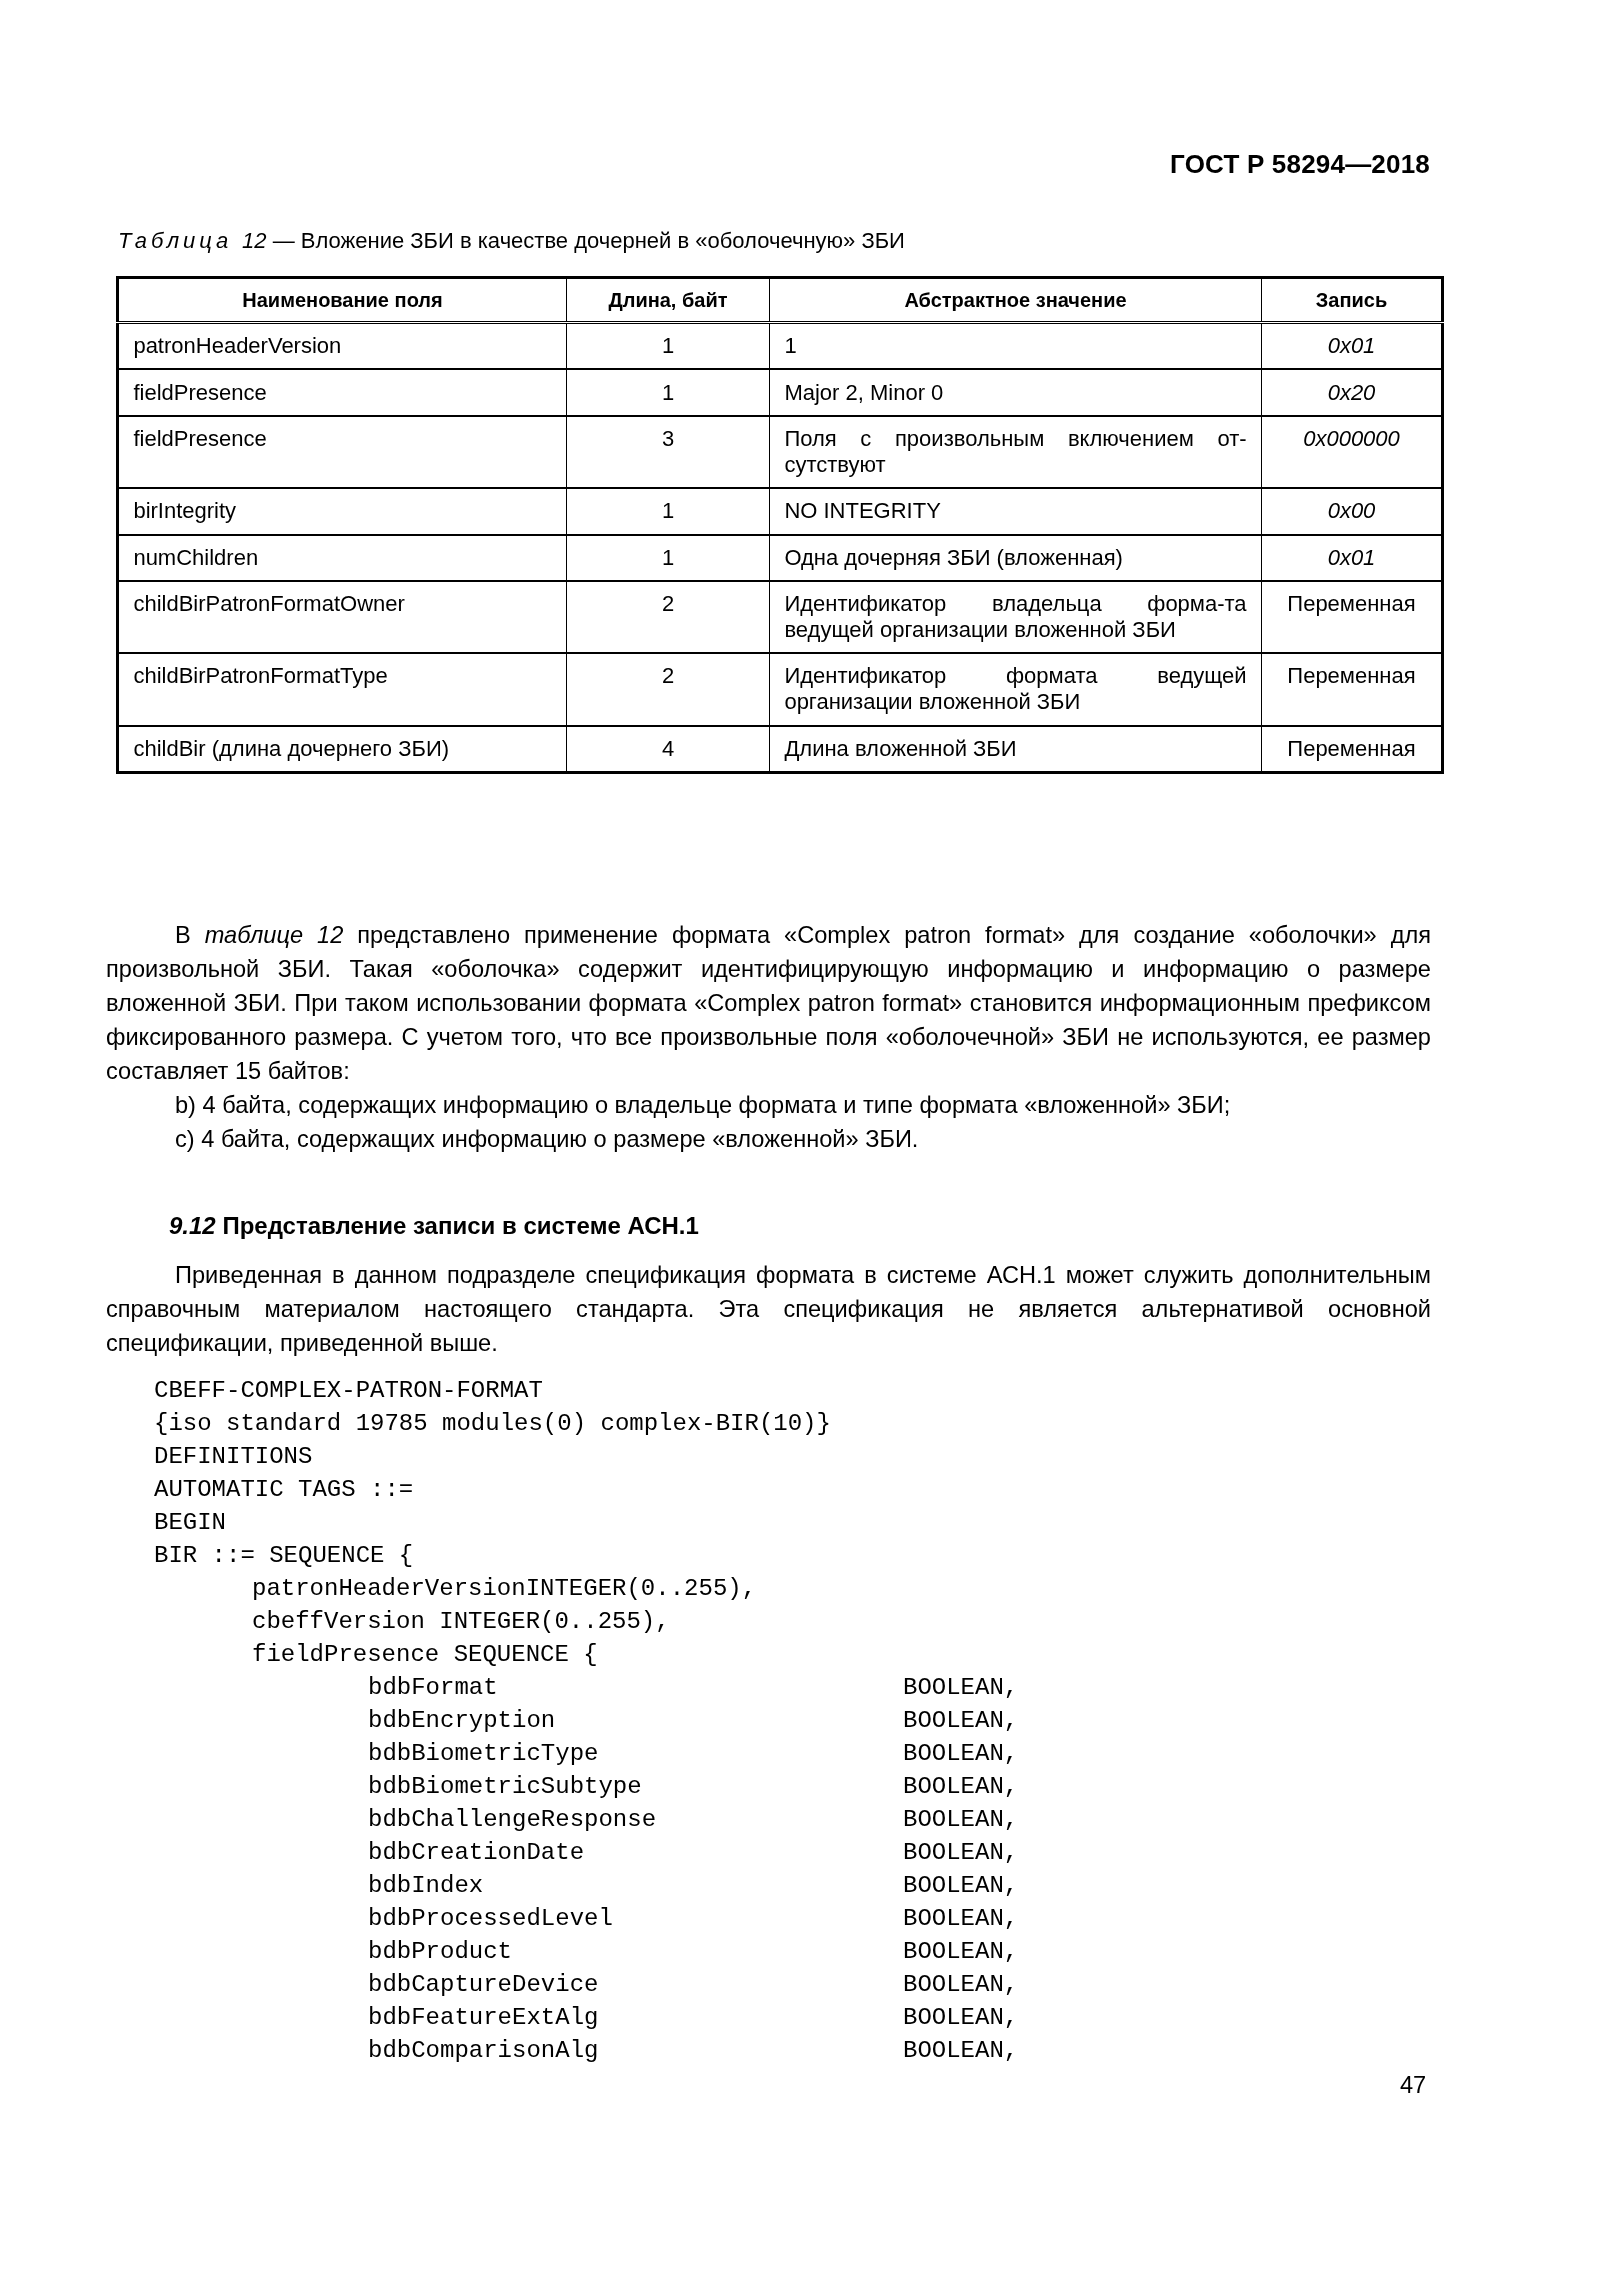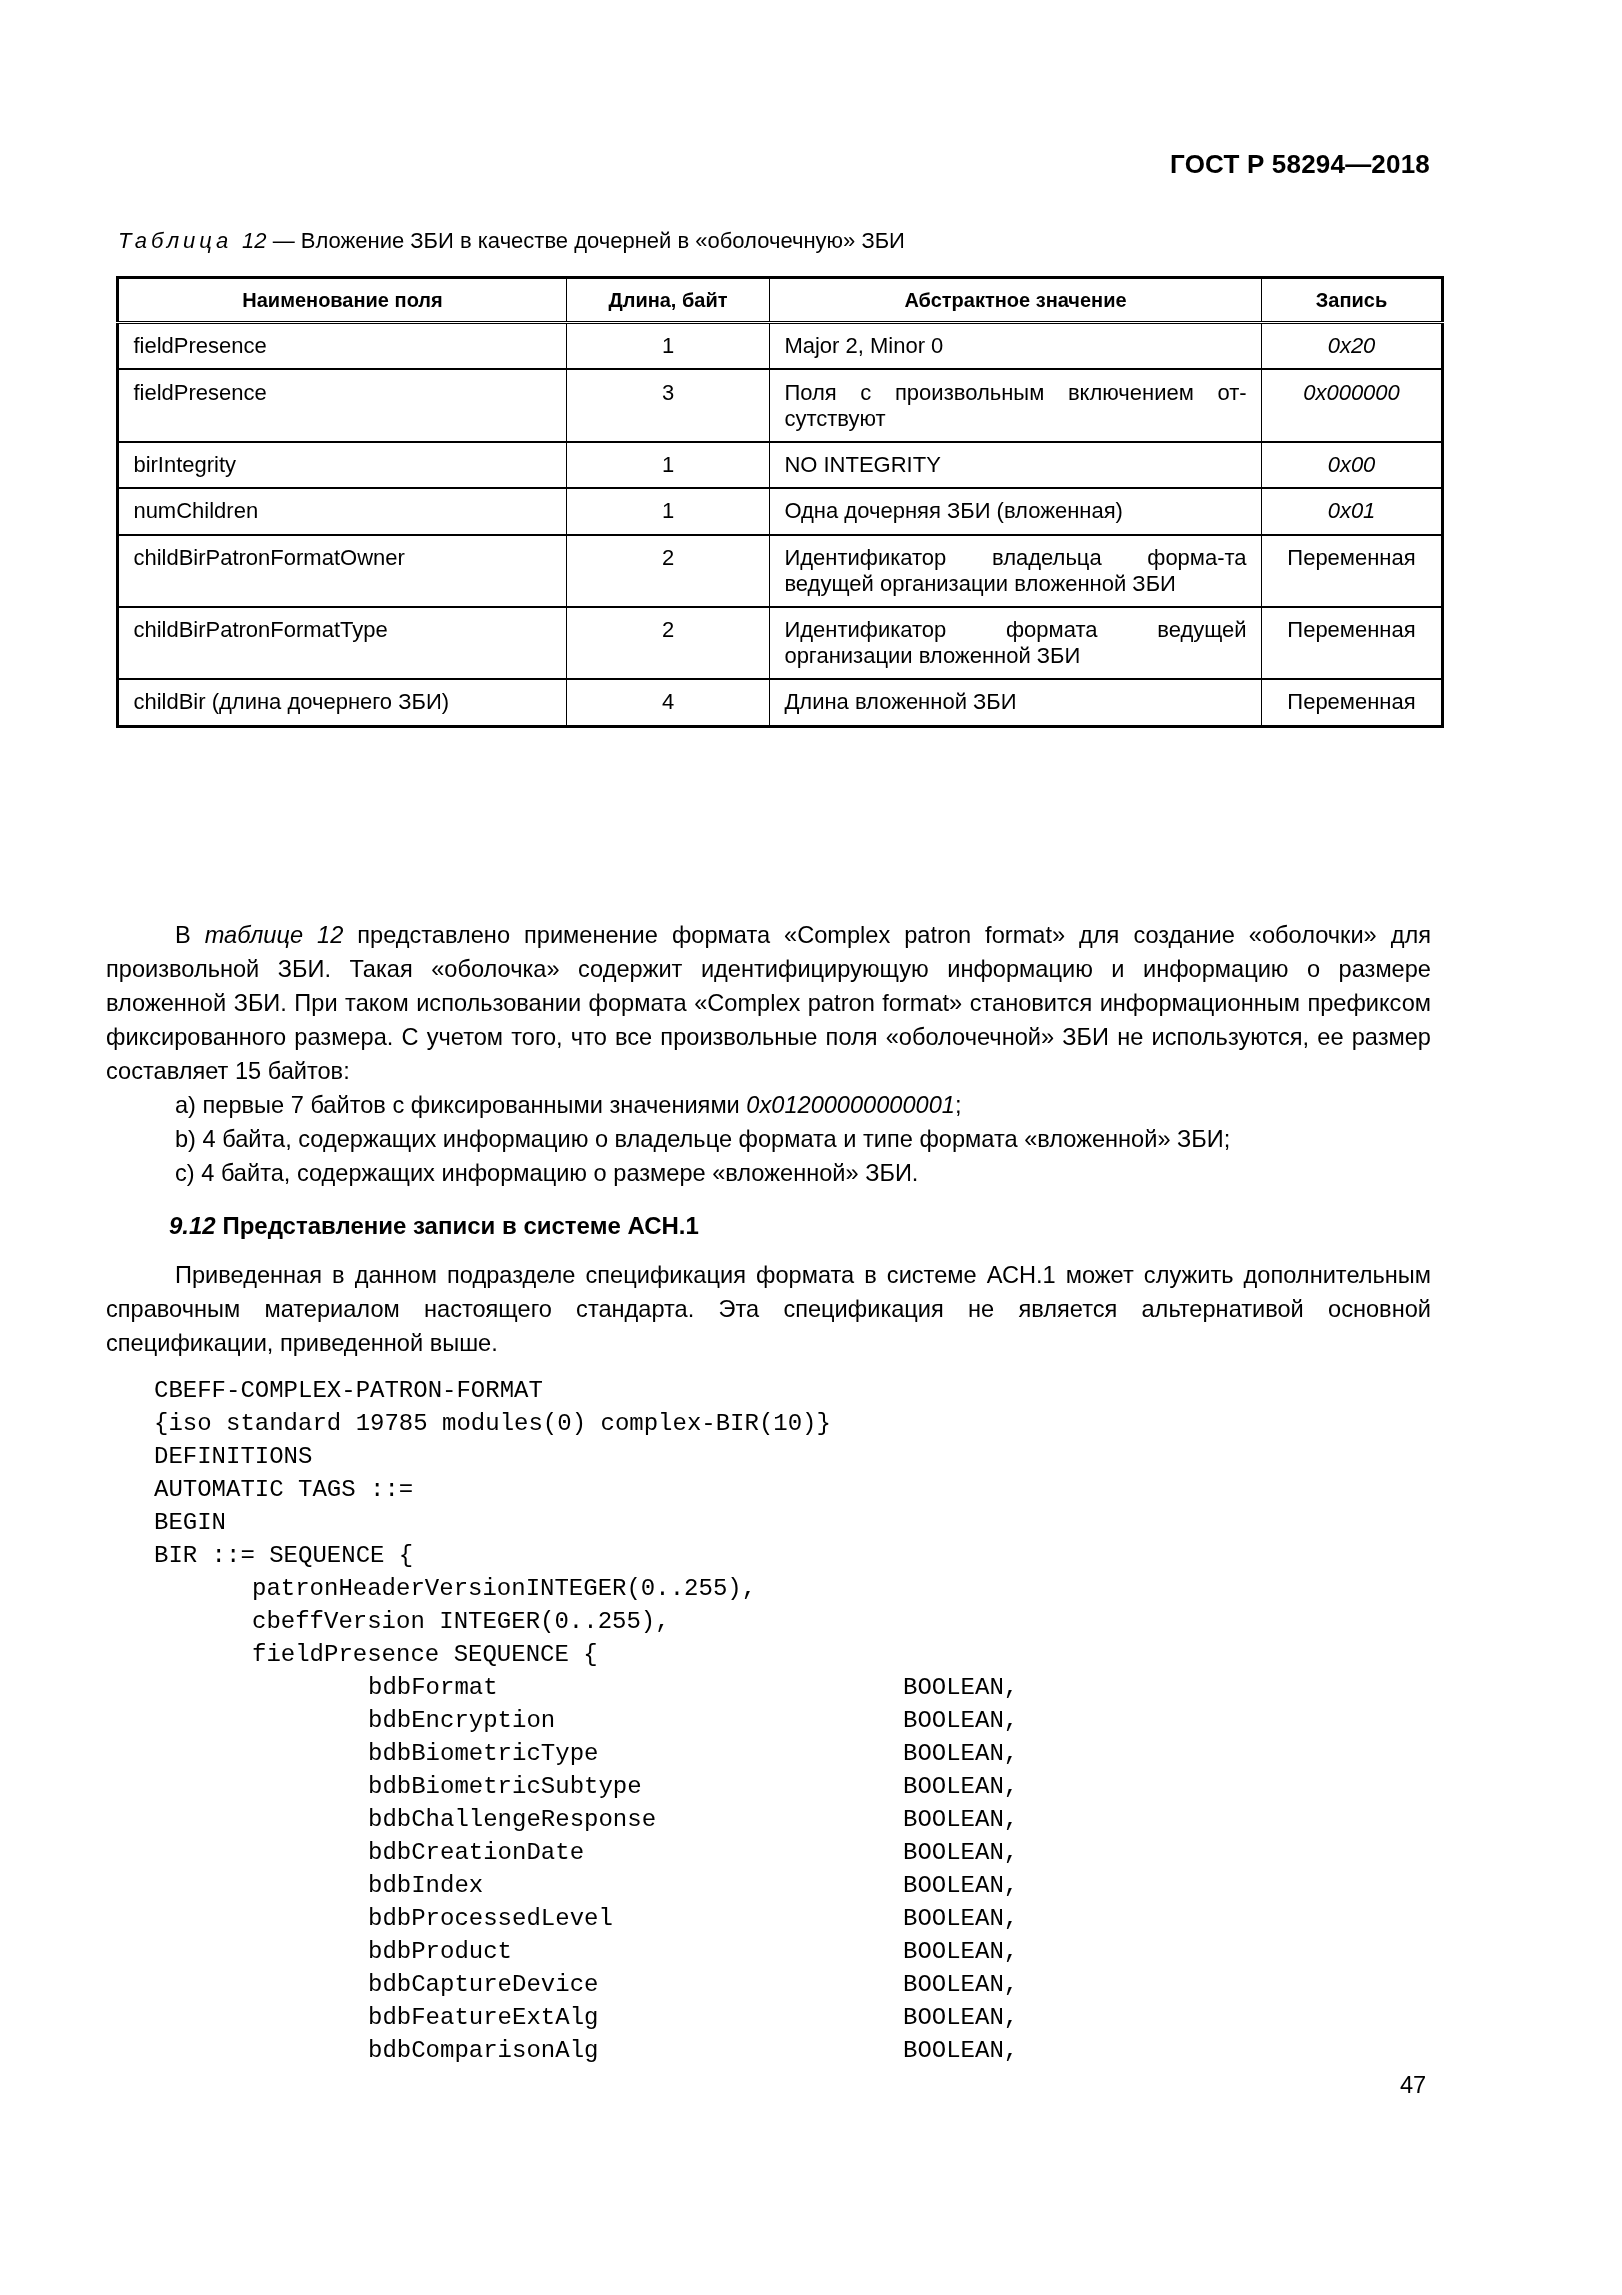--- a/index.html
+++ b/index.html
@@ -154,20 +154,26 @@
   <thead>
     <tr>
       <th class="first-left">Наименование поля</th>
       <th>Длина, байт</th>
       <th>Абстрактное значение</th>
       <th class="last-right">Запись</th>
     </tr>
   </thead>
   <tbody id="table-body">
       <tr>
+        <td class="name first-left">patronHeaderVersion</td>
+        <td class="len">1</td>
+        <td class="abs">1</td>
+        <td class="rec hex last-right">0x01</td>
+      </tr>
+      <tr>
         <td class="name first-left">fieldPresence</td>
         <td class="len">1</td>
         <td class="abs">Major 2, Minor 0</td>
         <td class="rec hex last-right">0x20</td>
       </tr>
       <tr>
         <td class="name first-left">fieldPresence</td>
         <td class="len">3</td>
         <td class="abs">Поля с произвольным включением от-сутствуют</td>
         <td class="rec hex last-right">0x000000</td>
@@ -200,21 +206,20 @@
         <td class="name first-left">childBir (длина дочернего ЗБИ)</td>
         <td class="len">4</td>
         <td class="abs">Длина вложенной ЗБИ</td>
         <td class="rec last-right">Переменная</td>
       </tr>
     </tbody>
 </table>
 
 <div class="body-text" style="top:918px;">
   <p class="para"><span>В </span><span class="italic">таблице 12</span><span> представлено применение формата «Complex patron format» для создание «оболочки» для произвольной ЗБИ. Такая «оболочка» содержит идентифицирующую информацию и информацию о размере вложенной ЗБИ. При таком использовании формата «Complex patron format» становится информационным префиксом фиксированного размера. С учетом того, что все произвольные поля «оболочечной» ЗБИ не используются, ее размер составляет 15 байтов:</span></p>
-  <p class="list-item"><span>a) первые 7 байтов с фиксированными значениями </span><span class="italic">0x01200000000001</span><span>;</span></p>
   <p class="list-item">b) 4 байта, содержащих информацию о владельце формата и типе формата «вложенной» ЗБИ;</p>
   <p class="list-item">c) 4 байта, содержащих информацию о размере «вложенной» ЗБИ.</p>
 </div>
 
 <div class="section-heading">
   <span class="sec-num">9.12</span><span> Представление записи в системе АСН.1</span>
 </div>
 
 <div class="body-text" style="top:1258px;">
   <p class="para">Приведенная в данном подразделе спецификация формата в системе АСН.1 может служить дополнительным справочным материалом настоящего стандарта. Эта спецификация не является альтернативой основной спецификации, приведенной выше.</p>

